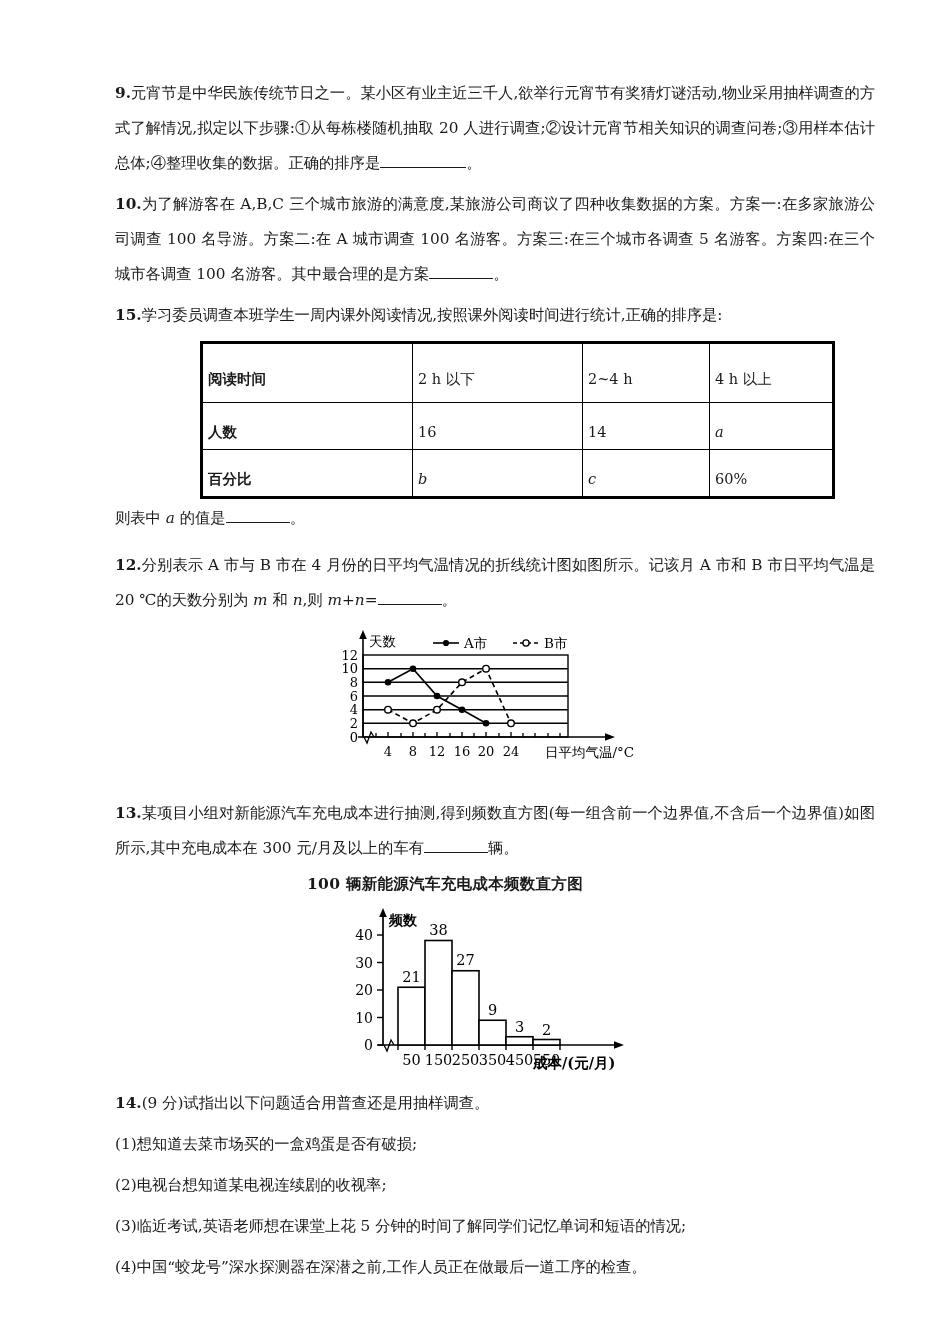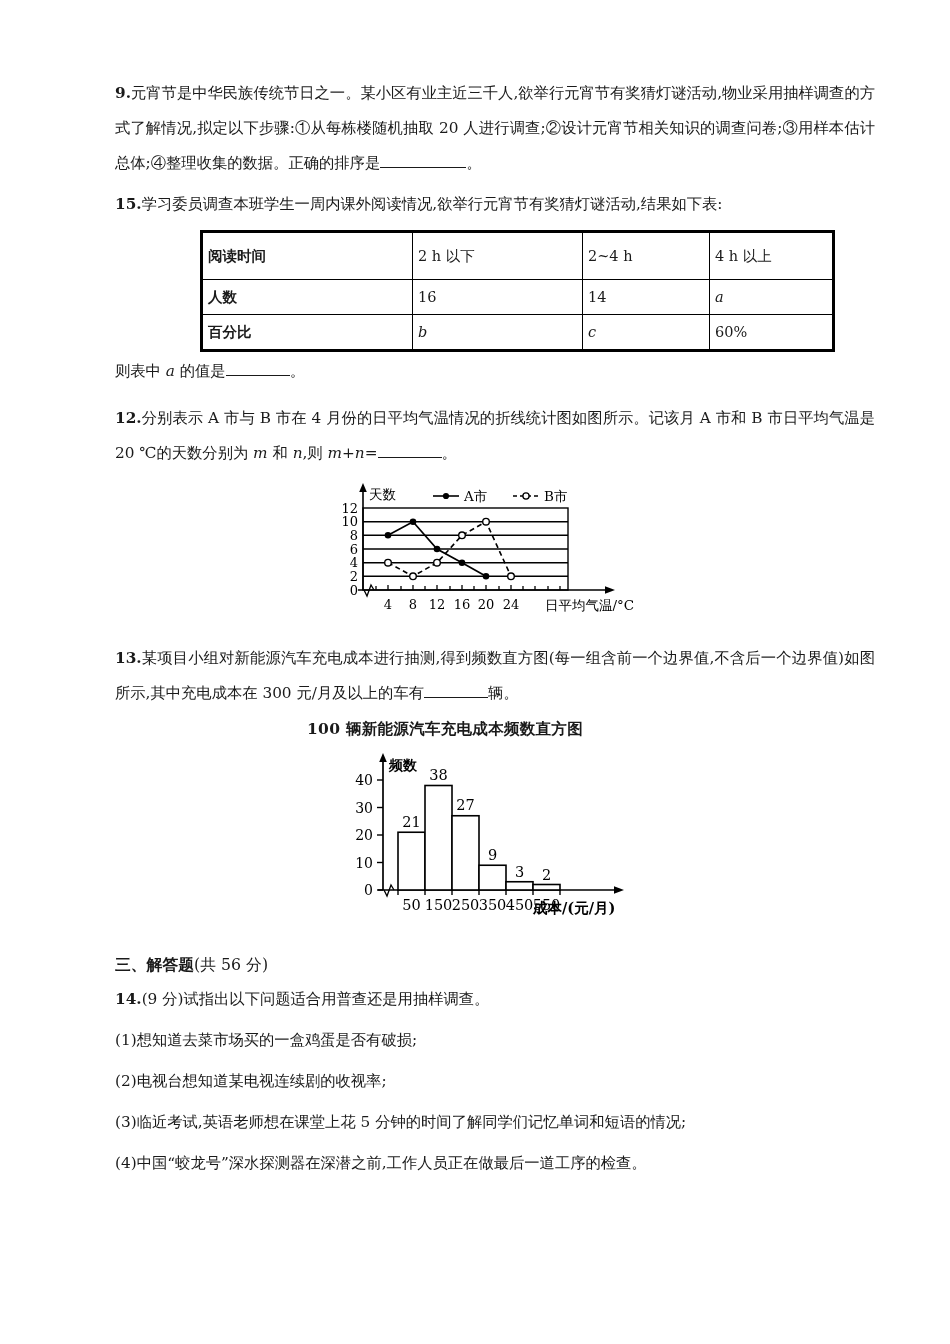--- a/index.html
+++ b/index.html
@@ -59,21 +59,21 @@
   table.stat {
     border-collapse: collapse;
     width: 590px;
     table-layout: fixed;
     border: 3px solid #000;
     font-size: 14.5px;
   }
   table.stat td {
     border: 1.4px solid #000;
     height: 30px;
-    padding: 2px 4px 2px 5px;
+    padding: 14px 4px 2px 5px;
     vertical-align: middle;
     line-height: 18px;
   }
   table.stat tr.hdr td { height: 42px; }
   table.stat td.c0 { width: 200px; font-weight: bold; }
   table.stat td.c1 { width: 160px; }
   table.stat td.c2 { width: 117px; }
   table.stat td.c3 { width: 113px; }
   table.stat tr.hdr td.c0,
   table.stat tr td.c0 { font-weight: bold; }
@@ -102,23 +102,26 @@
 </head>
 <body>
 
 <div class="page">
   <div class="content">
 
     <div class="q q-para">
       <span class="qnum">9.</span><span>元宵节是中华民族传统节日之一。某小区有业主近三千人,欲举行元宵节有奖猜灯谜活动,物业采用抽样调查的方式了解情况,拟定以下步骤:①从每栋楼随机抽取 20 人进行调查;②设计元宵节相关知识的调查问卷;③用样本估计总体;④整理收集的数据。正确的排序是</span><span class="blank blank-lg"></span><span>。</span>
     </div>
 
-
-    <div class="q q-para">
-      <span class="qnum">15.</span><span>学习委员调查本班学生一周内课外阅读情况,欲举行元宵节有奖猜灯谜活动,结果如下表:</span>
+    <div class="q q-para">
+      <span class="qnum">10.</span><span>为了解游客在 A,B,C 三个城市旅游的满意度,某旅游公司商议了四种收集数据的方案。方案一:在多家旅游公司调查 100 名导游。方案二:在 A 城市调查 100 名游客。方案三:在三个城市各调查 5 名游客。方案四:在三个城市各调查 100 名游客。其中最合理的是方案</span><span class="blank blank-md"></span><span>。</span>
+    </div>
+
+    <div class="q q-para">
+      <span class="qnum">15.</span><span>学习委员调查本班学生一周内课外阅读情况,按照课外阅读时间进行统计,正确的排序是:</span>
     </div>
 
     <div class="tbl-wrap">
       <table class="stat">
         <tbody>
             <tr class="hdr">
           <td class="c0">阅读时间</td>
           <td class="c1">2 h 以下</td>
           <td class="c2">2~4 h</td>
           <td class="c3">4 h 以上</td>
@@ -236,21 +239,21 @@
           <circle cx="273" cy="85.7" r="3.3"></circle>
           <circle cx="298" cy="99.3" r="3.3"></circle>
           <circle cx="322" cy="85.7" r="3.3"></circle>
           <circle cx="347" cy="58.3" r="3.3"></circle>
           <circle cx="371" cy="44.7" r="3.3"></circle>
           <circle cx="396" cy="99.3" r="3.3"></circle>
         </g>
       </svg>
     </div>
 
-    <div class="q q-para" style="margin-top:4px;">
+    <div class="q q-para" style="margin-top:12px;">
       <span class="qnum">13.</span><span>某项目小组对新能源汽车充电成本进行抽测,得到频数直方图(每一组含前一个边界值,不含后一个边界值)如图所示,其中充电成本在 300 元/月及以上的车有</span><span class="blank blank-md"></span><span>辆。</span>
     </div>
 
     <div class="chart-block" style="margin-top:8px;">
       <div class="chart-title" style="width:660px;">100 辆新能源汽车充电成本频数直方图</div>
       <svg width="760" height="185" viewBox="0 0 760 185" style="margin-top:2px;">
 
         <line x1="268" y1="148" x2="268" y2="20" stroke="#000" stroke-width="1.7"></line>
         <polygon points="268,11 264.2,20 271.8,20" fill="#000"></polygon>
 
@@ -309,23 +312,20 @@
           <text x="296.5" y="168">50</text>
           <text x="323.5" y="168">150</text>
           <text x="350.5" y="168">250</text>
           <text x="377.5" y="168">350</text>
           <text x="404.5" y="168">450</text>
           <text x="431.5" y="168">550</text>
         </g>
       </svg>
     </div>
 
-    <div class="sec-head" style="margin-top:16px;">
-      <span>三、解答题</span><span style="font-weight:normal;">(共 56 分)</span>
-    </div>
 
     <div class="q q-para">
       <span class="qnum">14.</span><span>(9 分)</span><span>试指出以下问题适合用普查还是用抽样调查。</span>
     </div>
     <div class="q q-para">(1)想知道去菜市场买的一盒鸡蛋是否有破损;</div>
     <div class="q q-para">(2)电视台想知道某电视连续剧的收视率;</div>
     <div class="q q-para">(3)临近考试,英语老师想在课堂上花 5 分钟的时间了解同学们记忆单词和短语的情况;</div>
     <div class="q q-para">(4)中国“蛟龙号”深水探测器在深潜之前,工作人员正在做最后一道工序的检查。</div>
 
   </div>

